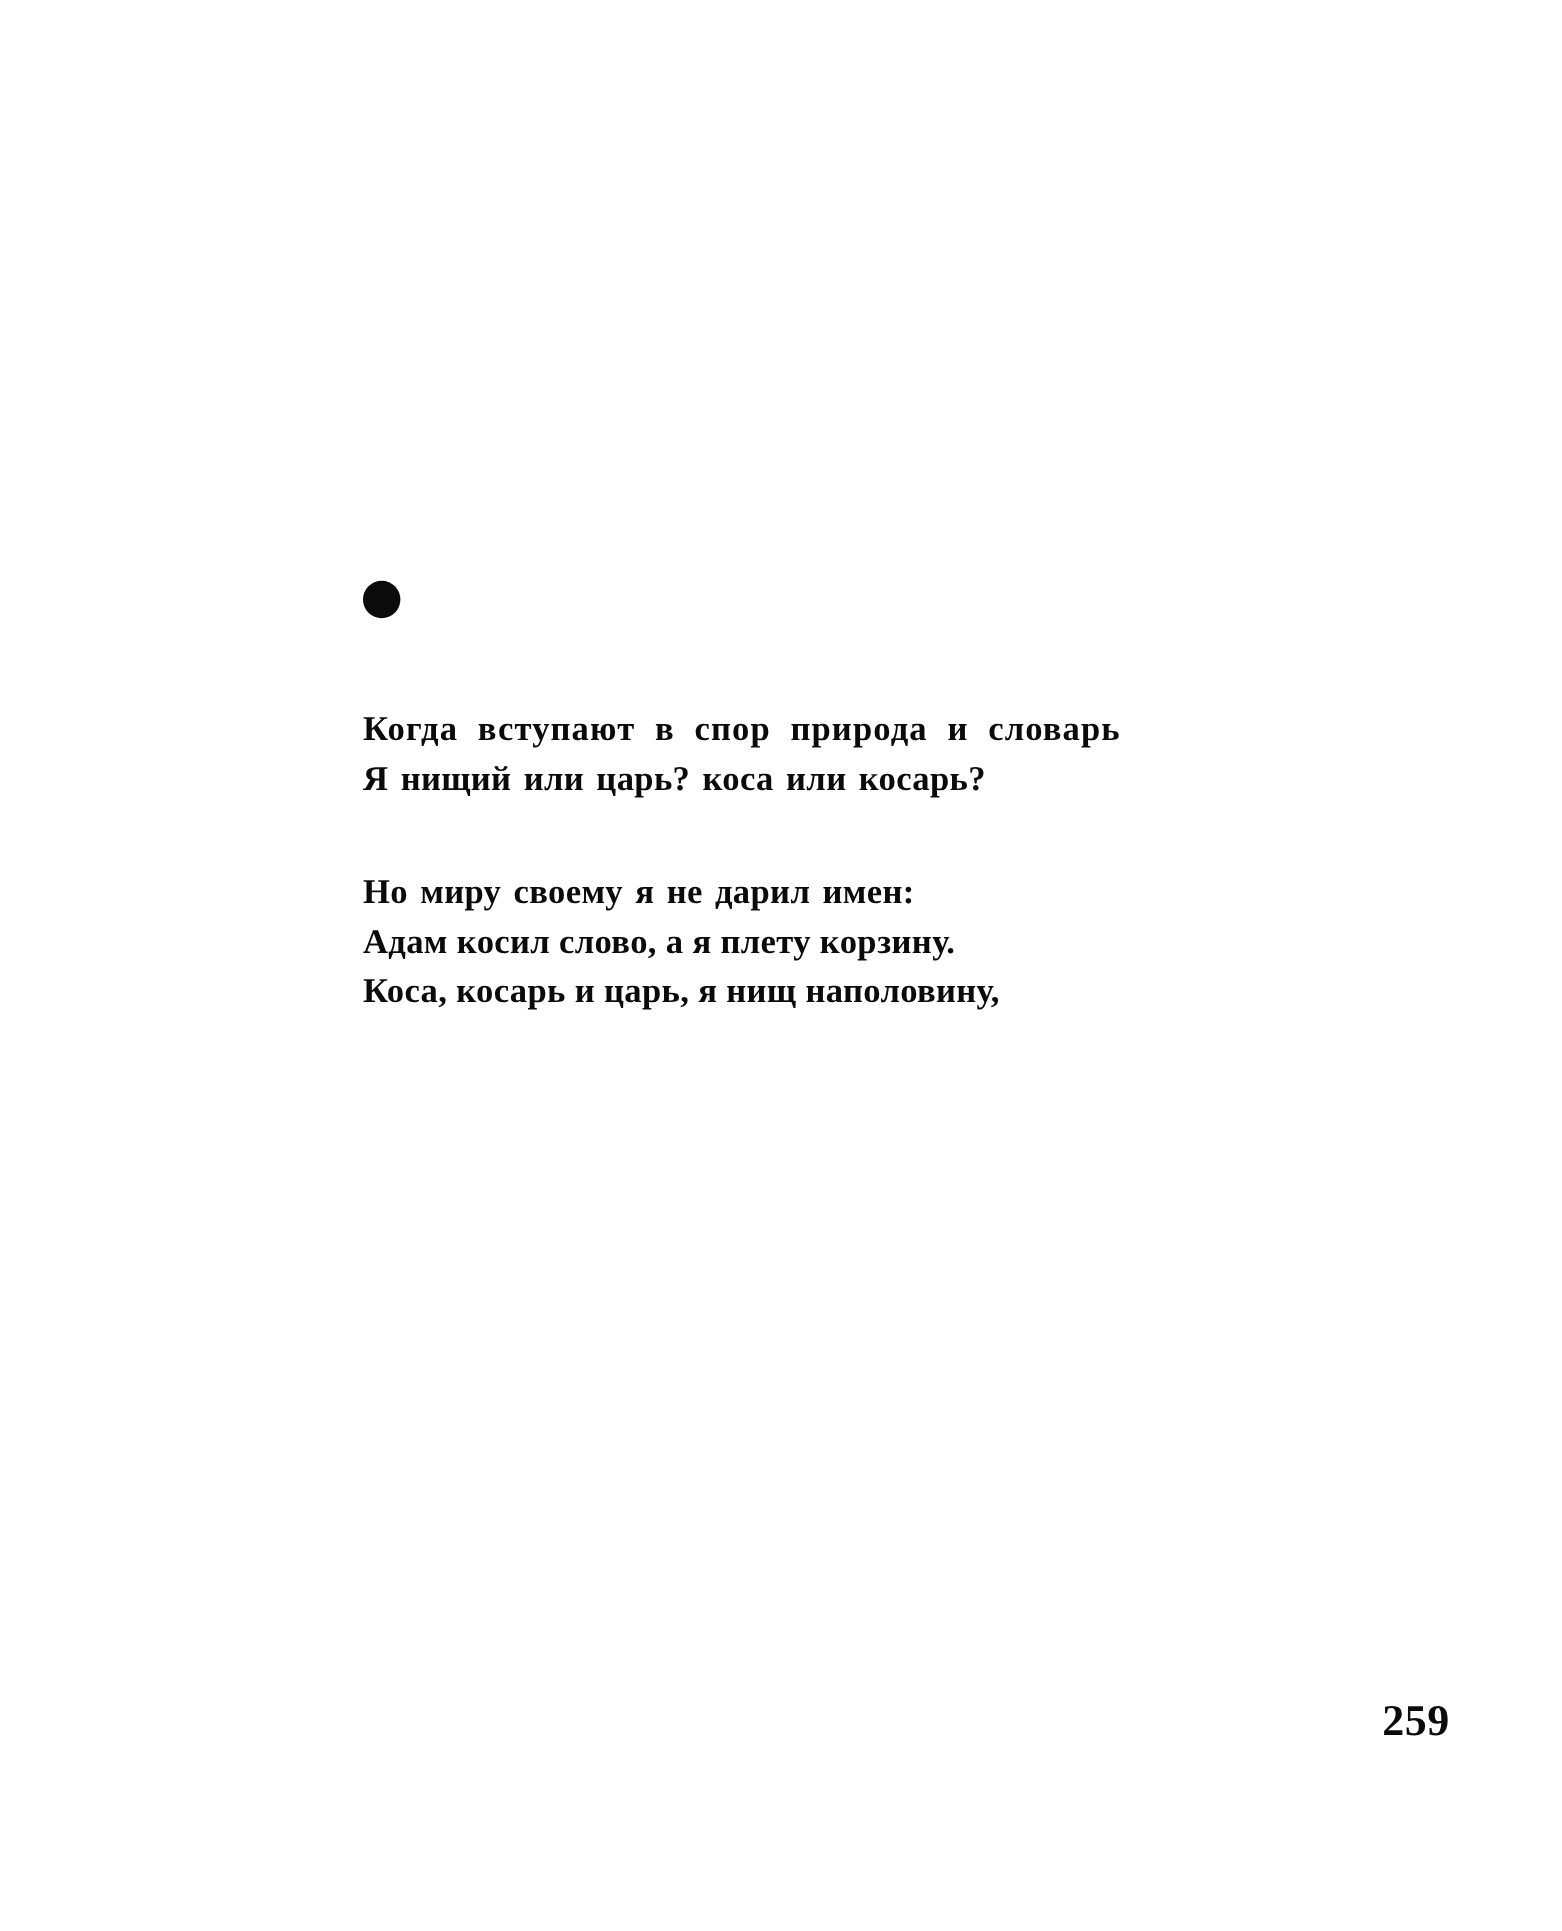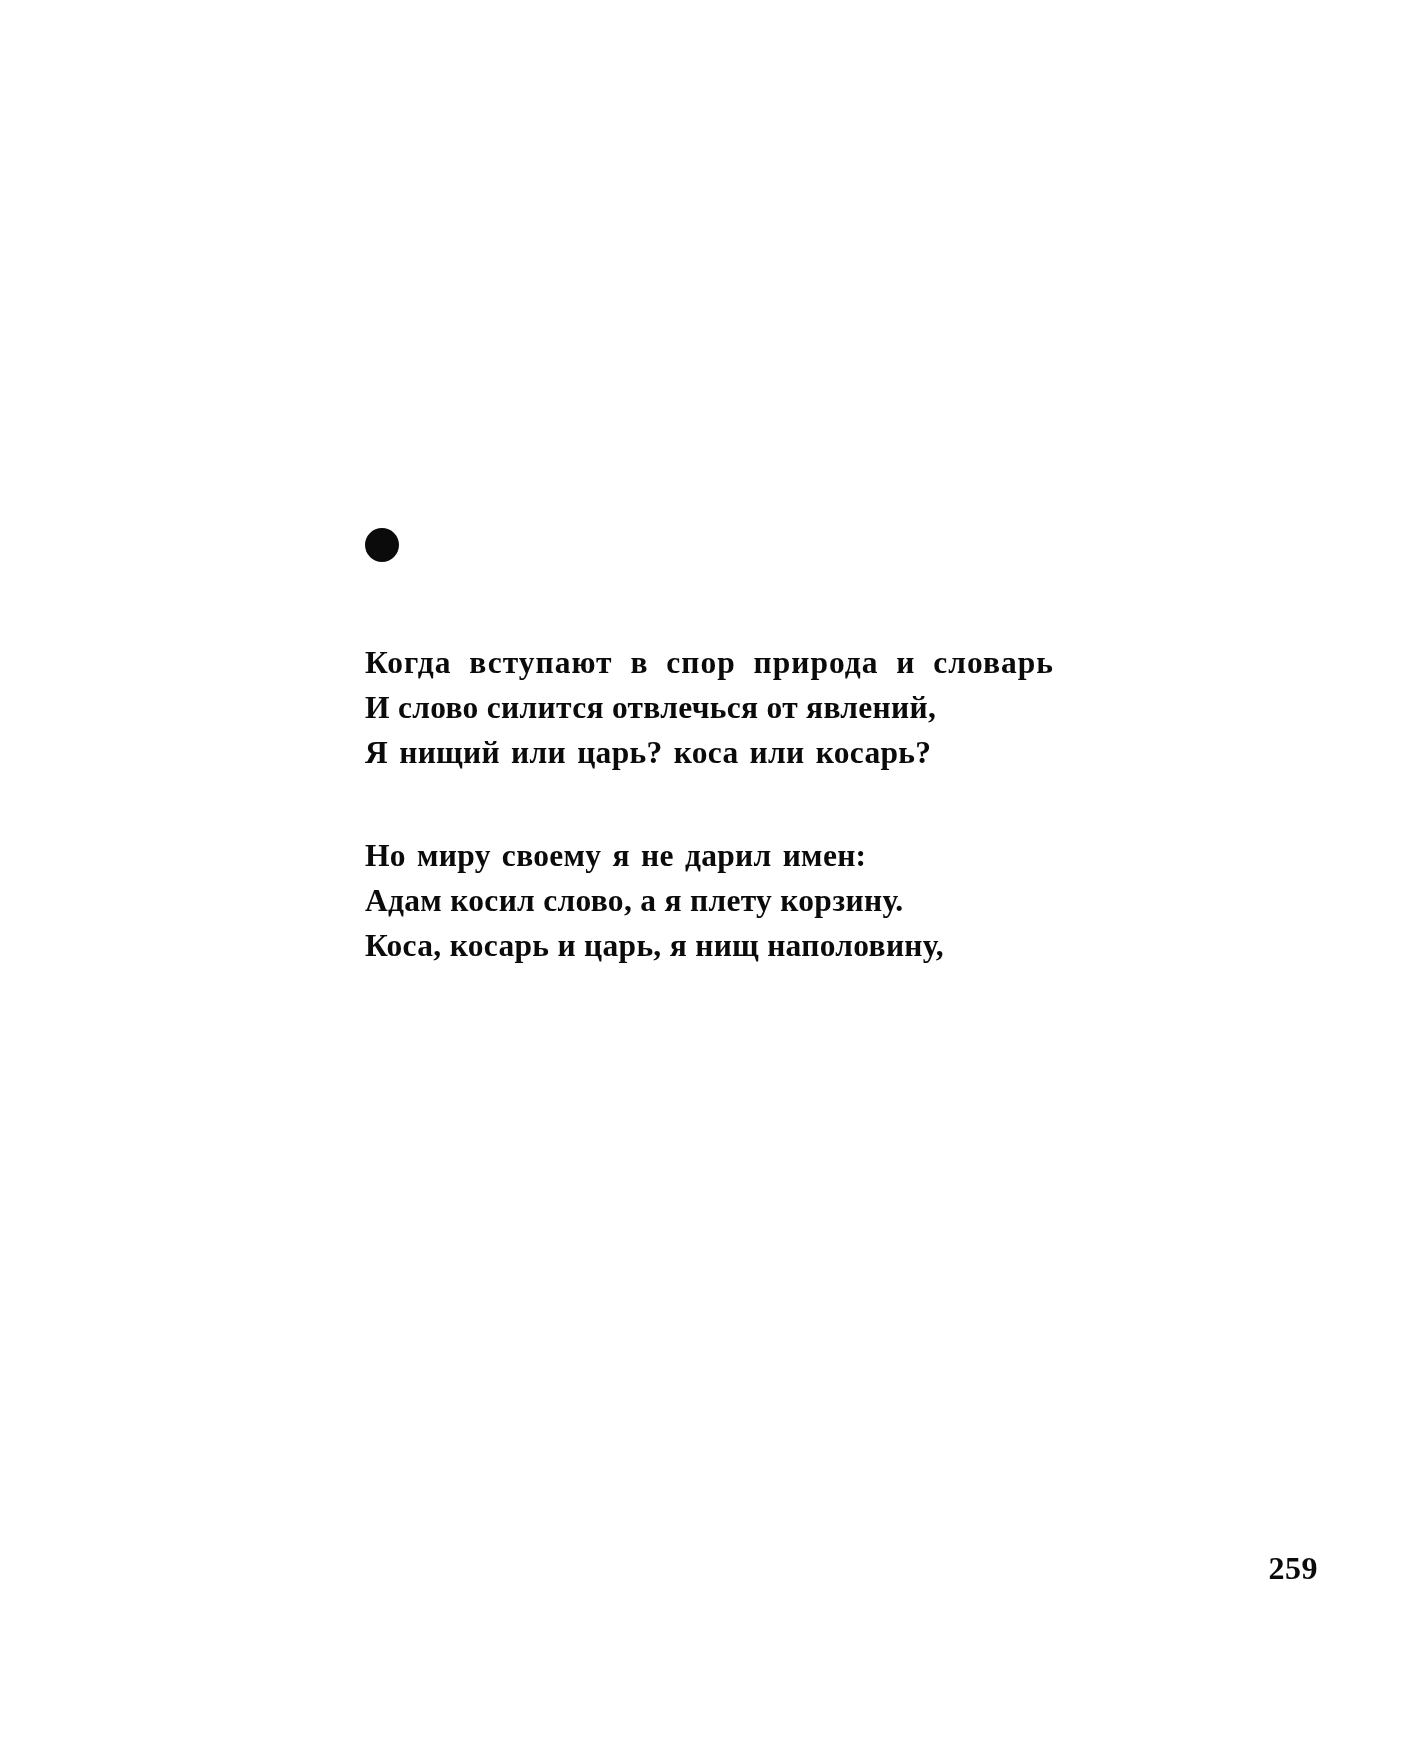--- a/index.html
+++ b/index.html
@@ -13,21 +13,20 @@
     position: relative;
     font-family: "Liberation Serif", "DejaVu Serif", serif;
     color: #0a0a0a;
     overflow: hidden;
   }
 
   .page {
     position: absolute;
     inset: 0;
     background: #fdfdfd;
-    margin-left: 35px;
   }
 
   
   .page-surface {
     position: absolute;
     left: 0; top: 0;
     width: 100%; height: 100%;
     background: #ffffff;
   }
 
@@ -72,39 +71,38 @@
   }
 
   .line.spaced-mid {
     word-spacing: 3px;
   }
 
   .folio {
     position: absolute;
     right: 102px;
     bottom: 168px;
-    font-size: 32px;
+    font-size: 40px;
     font-weight: 700;
     letter-spacing: 0.5px;
     color: #0b0b0b;
   }
 </style>
 </head>
 <body>
 
 <div class="page">
   <div class="page-surface"></div>
 
   <div class="ornament"></div>
 
   <div class="poem">
 
     <div class="stanza">
       <div class="line justified">Когда вступают в спор природа и словарь</div>
-      <div class="line">И слово силится отвлечься от явлений,</div>
       <div class="line spaced-mid">Я нищий или царь? коса или косарь?</div>
     </div>
 
     <div class="stanza">
       <div class="line spaced-mid">Но миру своему я не дарил имен:</div>
       <div class="line">Адам косил слово, а я плету корзину.</div>
       <div class="line">Коса, косарь и царь, я нищ наполовину,</div>
     </div>
 
   </div>

